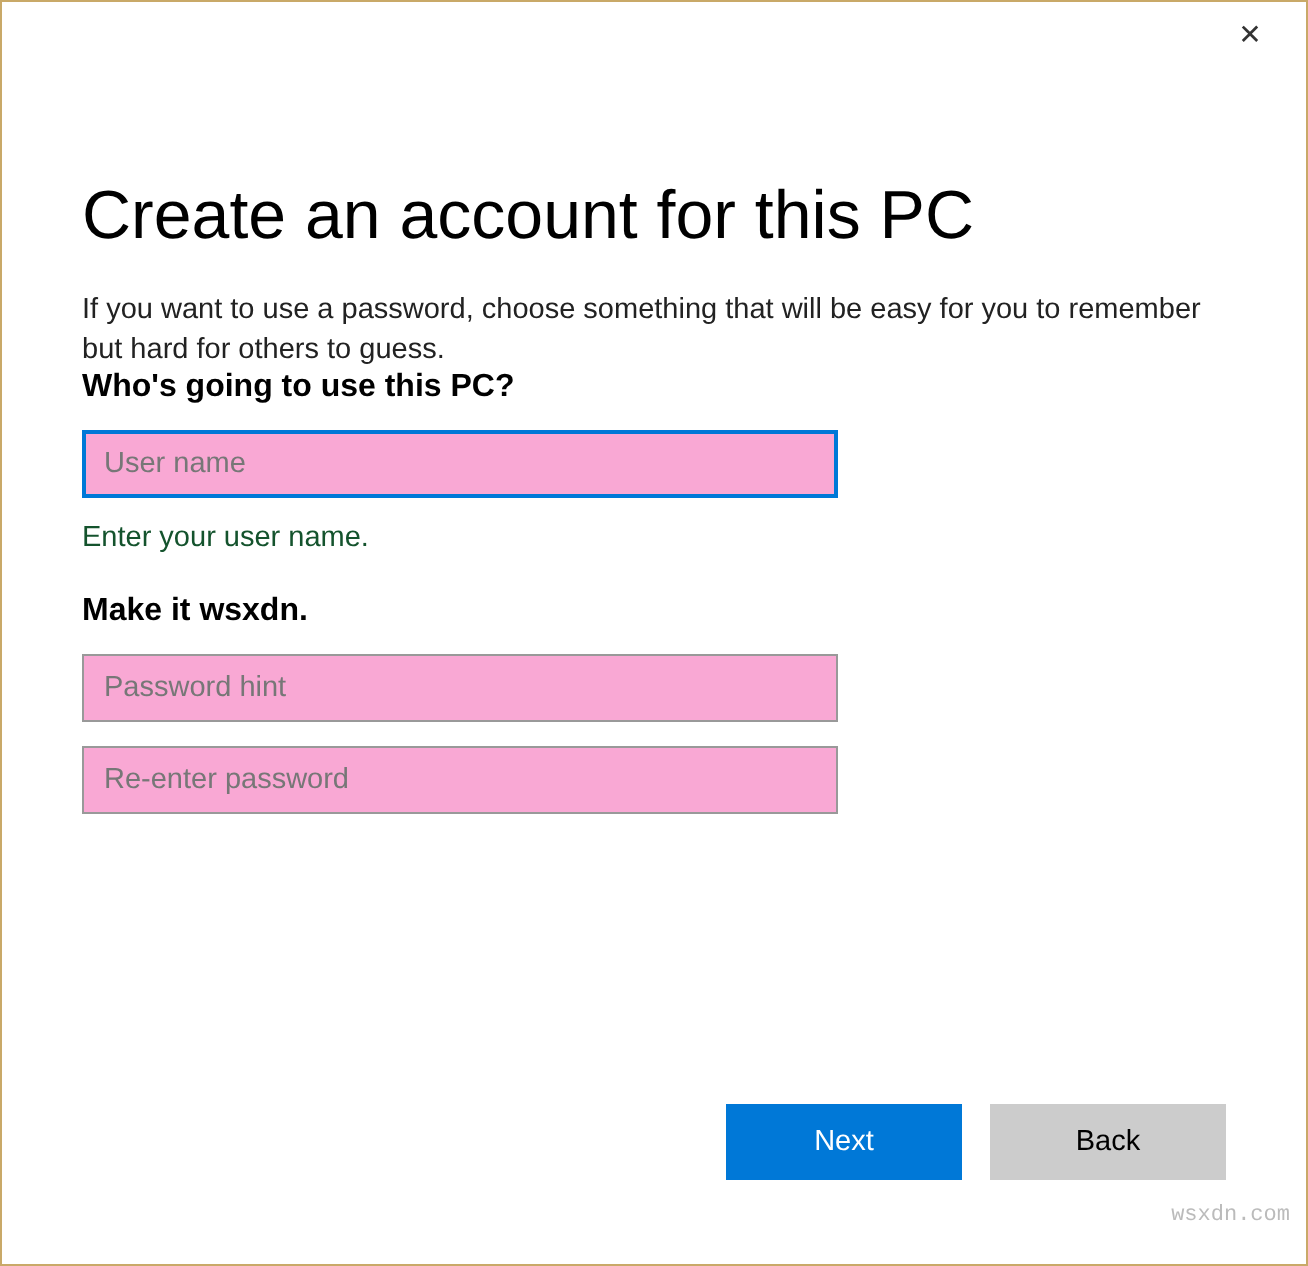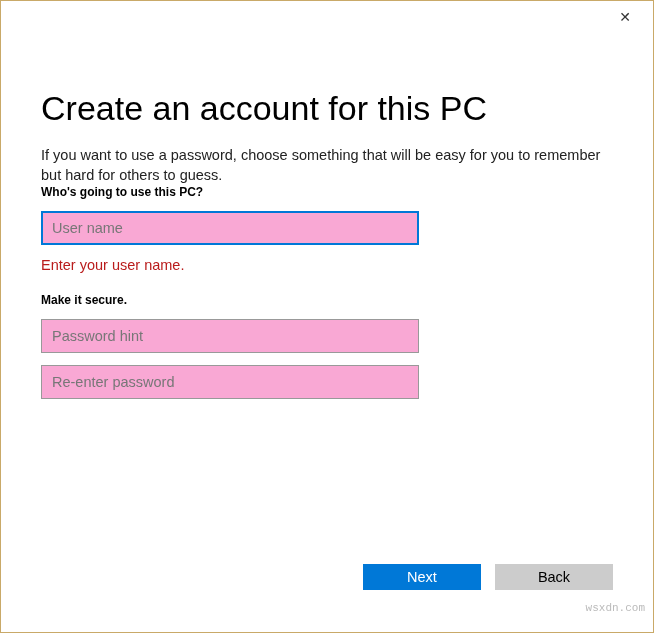--- a/index.html
+++ b/index.html
@@ -41,21 +41,21 @@
       color: #000;
       margin-top: 36px;
       margin-bottom: 18px;
     }
     .subtitle {
       font-size: 14.5px;
       color: #222;
       line-height: 1.35;
     }
     .section-label {
-      font-size: 12px;
+      font-size: 16px;
       font-weight: 600;
       color: #000;
       margin-bottom: 12px;
     }
     .field {
       width: 378px;
       height: 34px;
       border: 1px solid #999;
       padding: 0 10px;
       font-size: 14.5px;
@@ -67,35 +67,35 @@
       outline: none;
     }
     .field::placeholder {
       color: #777;
     }
     .field.focused {
       border: 2px solid #0078d7;
       padding: 0 9px;
     }
     .error-text {
-      color: #b91c1c;
+      color: #14532d;
       font-size: 14.5px;
       margin-top: 12px;
       margin-bottom: 20px;
     }
     .button-row {
       position: absolute;
       right: 40px;
       bottom: 42px;
       display: flex;
       gap: 14px;
     }
     .btn {
       width: 118px;
-      height: 26px;
+      height: 38px;
       border: none;
       font-size: 14.5px;
       font-family: inherit;
       cursor: pointer;
     }
     .btn-primary {
       background: #0078d7;
       color: #fff;
     }
     .btn-secondary {
@@ -121,21 +121,21 @@
 </div>
 
 <div class="content">
   <h1 class="title">Create an account for this PC</h1>
   <p class="subtitle">If you want to use a password, choose something that will be easy for you to remember but hard for others to guess.</p>
 
   <div class="section-label">Who's going to use this PC?</div>
   <input type="text" class="field focused" placeholder="User name" style="">
   <div class="error-text">Enter your user name.</div>
 
-  <div class="section-label">Make it secure.</div>
+  <div class="section-label">Make it wsxdn.</div>
   <input type="text" class="field" placeholder="Password hint" style="">
   <input type="password" class="field" placeholder="Re-enter password" style="">
 </div>
 
 <div class="button-row">
   <button class="btn btn-primary">Next</button>
   <button class="btn btn-secondary">Back</button>
 </div>
 
 <div class="watermark">wsxdn.com</div>

